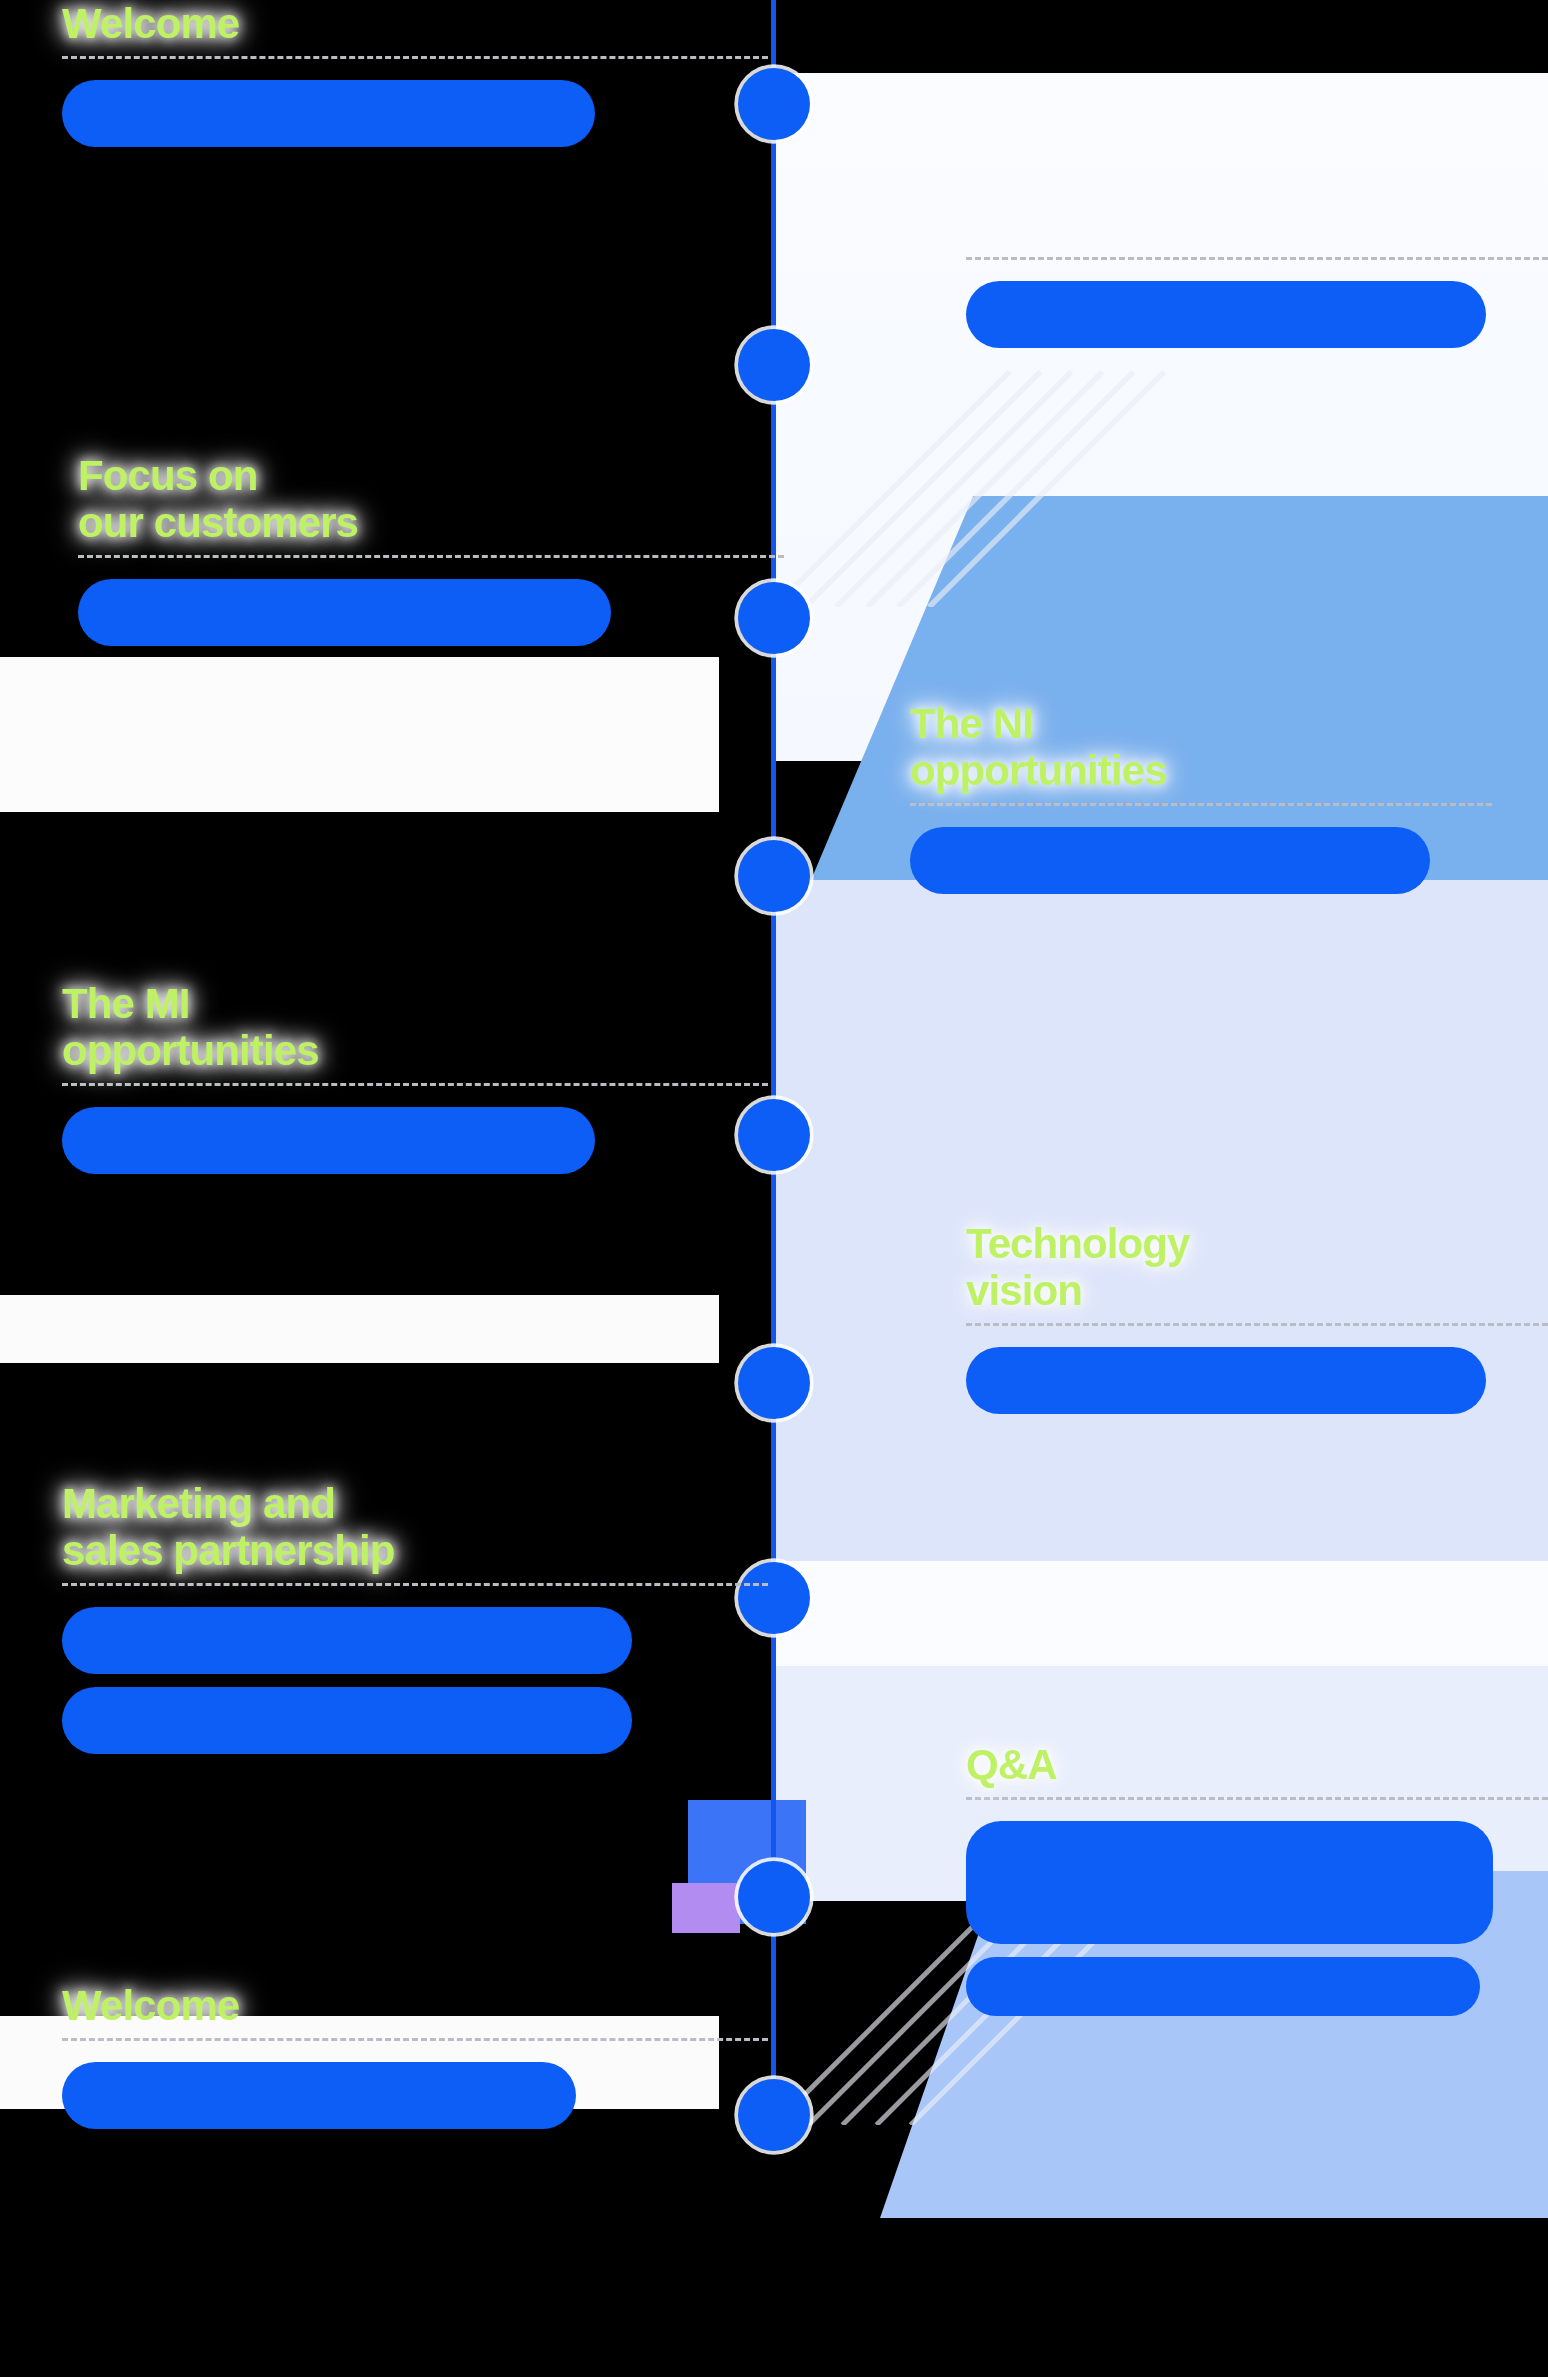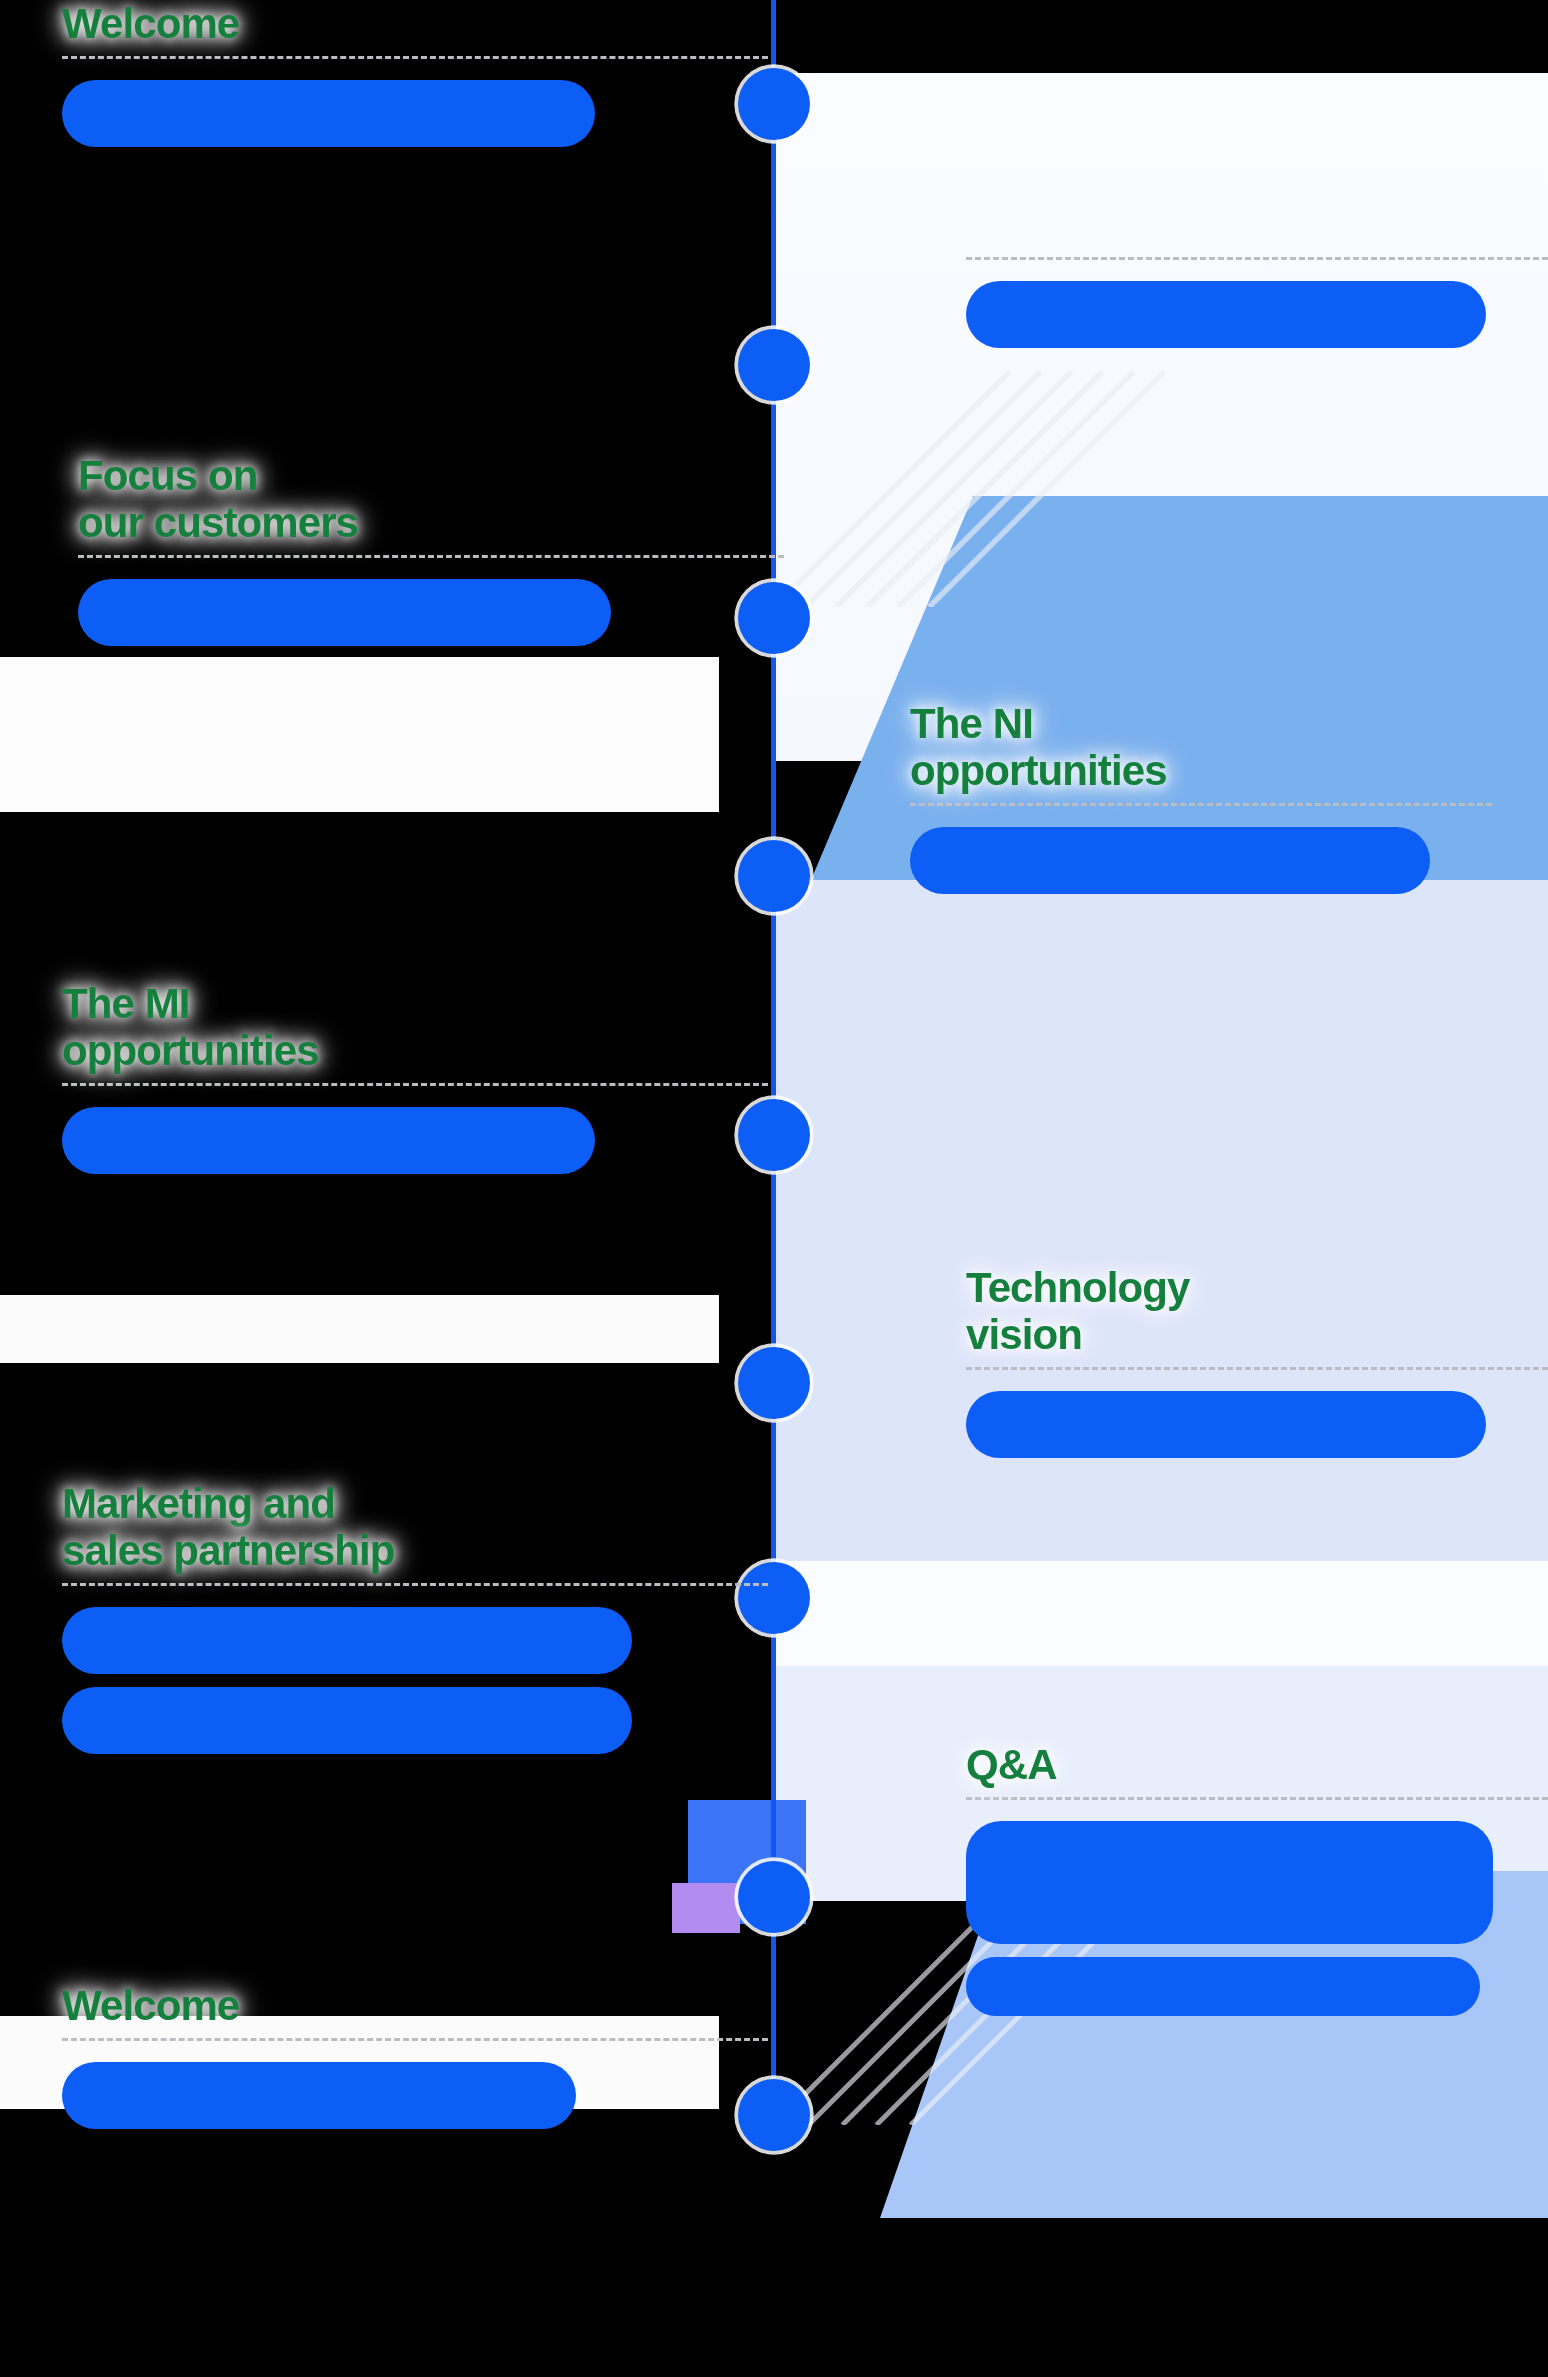--- a/index.html
+++ b/index.html
@@ -62,21 +62,21 @@
   .node{
     position:absolute;width:72px;height:72px;border-radius:50%;
     background:#0d5df7;transform:translate(-50%,-50%);left:774px;
     box-shadow:0 0 0 3.7px rgba(255,255,255,.85);
   }
 
   
   .entry{position:absolute;}
   .entry.left{text-align:left;}
   .title{
-    color:#15803d;
+    color:#bef264;
     font-weight:700;
     font-size:42px;
     line-height:1.12;
     letter-spacing:-0.9px;
     white-space:pre-line;
     margin:0;
     text-shadow:0 0 11px #ffffff, 0 0 21px #ffffff, 0 0 31px #ffffff;
   }
   .rule{
     border:0;border-top:3.1px dashed #b9bcc2;
@@ -172,21 +172,21 @@
         </div>
       </div>
       <div class="entry left" style="left: 62px; top: 960px; width: 706px; margin-top: 20px;">
         <div class="title">The MI
 opportunities</div>
         <hr class="rule">
         <div class="pillrow">
           <div class="pill" style="width: 533px; height: 67px;"></div>
         </div>
       </div>
-      <div class="entry right" style="left: 966px; top: 1220px; width: 582px; margin-top: 44px;">
+      <div class="entry right" style="left: 966px; top: 1220px; width: 582px;">
         <div class="title">Technology
 vision</div>
         <hr class="rule">
         <div class="pillrow">
           <div class="pill" style="width: 520px; height: 67px;"></div>
         </div>
       </div>
       <div class="entry left" style="left: 62px; top: 1480px; width: 706px;">
         <div class="title">Marketing and
 sales partnership</div>

